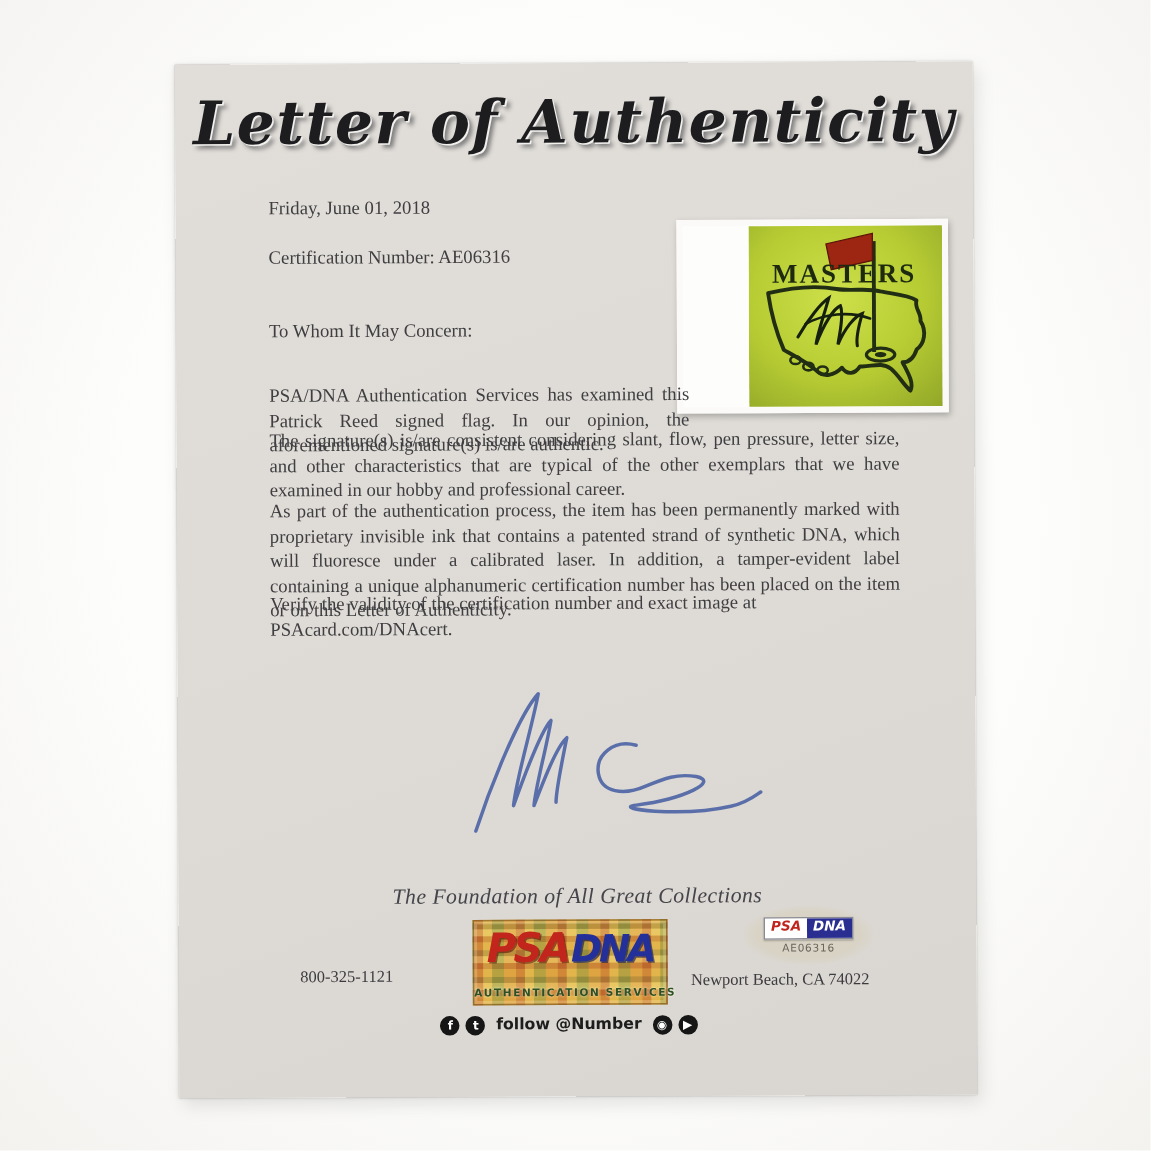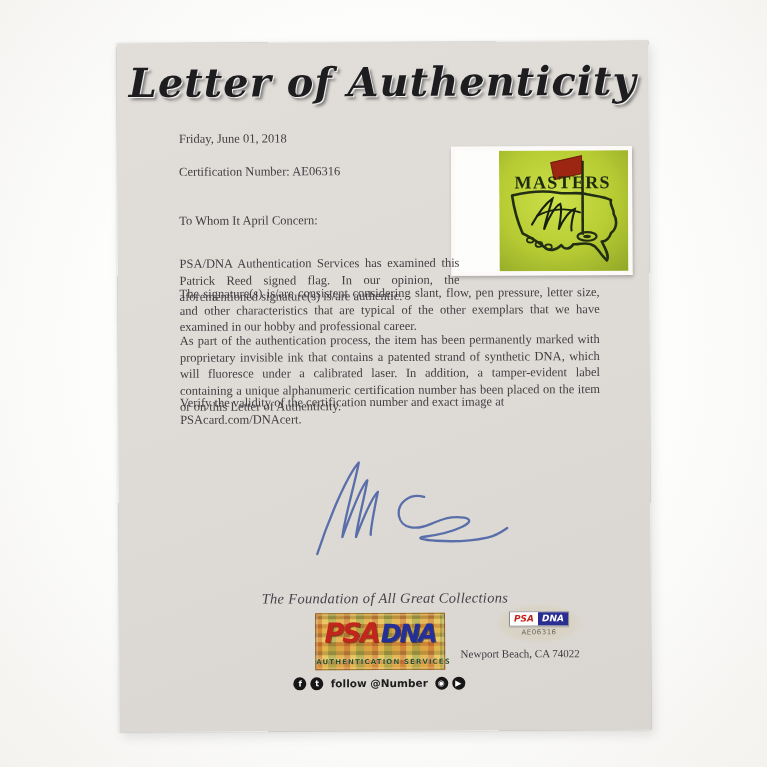--- a/index.html
+++ b/index.html
@@ -144,36 +144,37 @@
 
         <text x="74" y="44" text-anchor="middle" font-family="Liberation Serif, serif" font-weight="bold" font-size="21" letter-spacing="1.5" fill="#1d2a10">MASTERS</text>
 
         <g>
           <path fill="none" stroke="#16200e" stroke-width="2.4" stroke-linecap="round" d="M38,86 C46,72 56,60 62,56 C58,70 53,84 52,92 C58,76 66,64 71,62 C74,70 70,84 69,92 C74,80 82,70 88,68 C85,78 83,88 84,93"></path>
           <path fill="none" stroke="#16200e" stroke-width="2" stroke-linecap="round" d="M44,76 C58,68 78,66 94,72"></path>
         </g>
       </svg>
     </div>
 
-    <div class="bodytext salutation">To Whom It April Concern:</div>
+    <div class="bodytext salutation">To Whom It May Concern:</div>
     <div class="bodytext para para1">PSA/DNA Authentication Services has examined this Patrick Reed signed flag. In our opinion, the aforementioned signature(s) is/are authentic.</div>
     <div class="bodytext para para2">The signature(s) is/are consistent considering slant, flow, pen pressure, letter size, and other characteristics that are typical of the other exemplars that we have examined in our hobby and professional career.</div>
     <div class="bodytext para para3">As part of the authentication process, the item has been permanently marked with proprietary invisible ink that contains a patented strand of synthetic DNA, which will fluoresce under a calibrated laser. In addition, a tamper-evident label containing a unique alphanumeric certification number has been placed on the item or on this Letter of Authenticity.</div>
     <div class="bodytext para verify">Verify the validity of the certification number and exact image at PSAcard.com/DNAcert.</div>
 
     <svg class="signature" viewBox="0 0 200 95">
       <g fill="none" stroke="#5a6faa" stroke-width="2.2" stroke-linecap="round" stroke-linejoin="round">
         <path d="M10,92 C20,62 38,18 50,5 C46,26 36,58 34,76 C42,54 52,28 58,22 C55,40 48,64 47,76 C54,58 62,38 68,33 C65,48 61,66 61,74"></path>
         <path d="M112,38 C98,34 86,44 88,56 C90,68 104,70 118,64 C130,59 138,56 150,58 C165,61 143,72 112,76 C95,78 140,84 172,77 C182,75 188,70 191,68"></path>
       </g>
     </svg>
 
     <div class="tagline">The Foundation of All Great Collections</div>
 
     <div class="foot foot-left">
+      <div>800-325-1121</div>
     </div>
 
     <div class="holo">
       <div class="holo-logos">
         <span class="holo-psa">PSA</span><span class="holo-dna">DNA</span>
       </div>
       <div class="holo-services">AUTHENTICATION SERVICES</div>
     </div>
 
     <div class="social">

